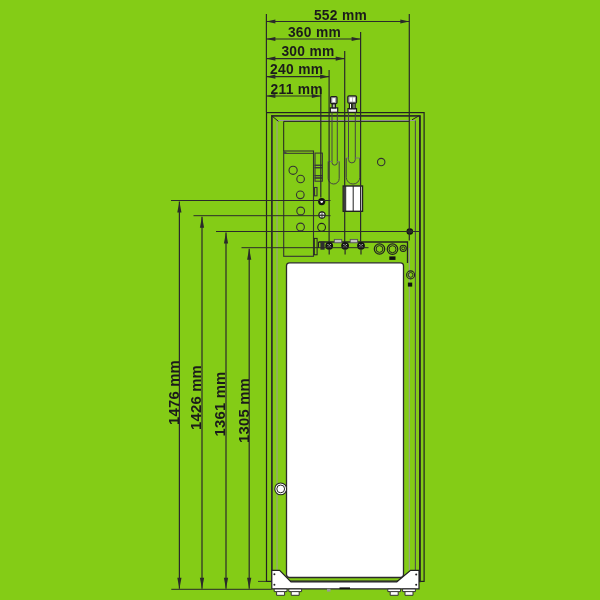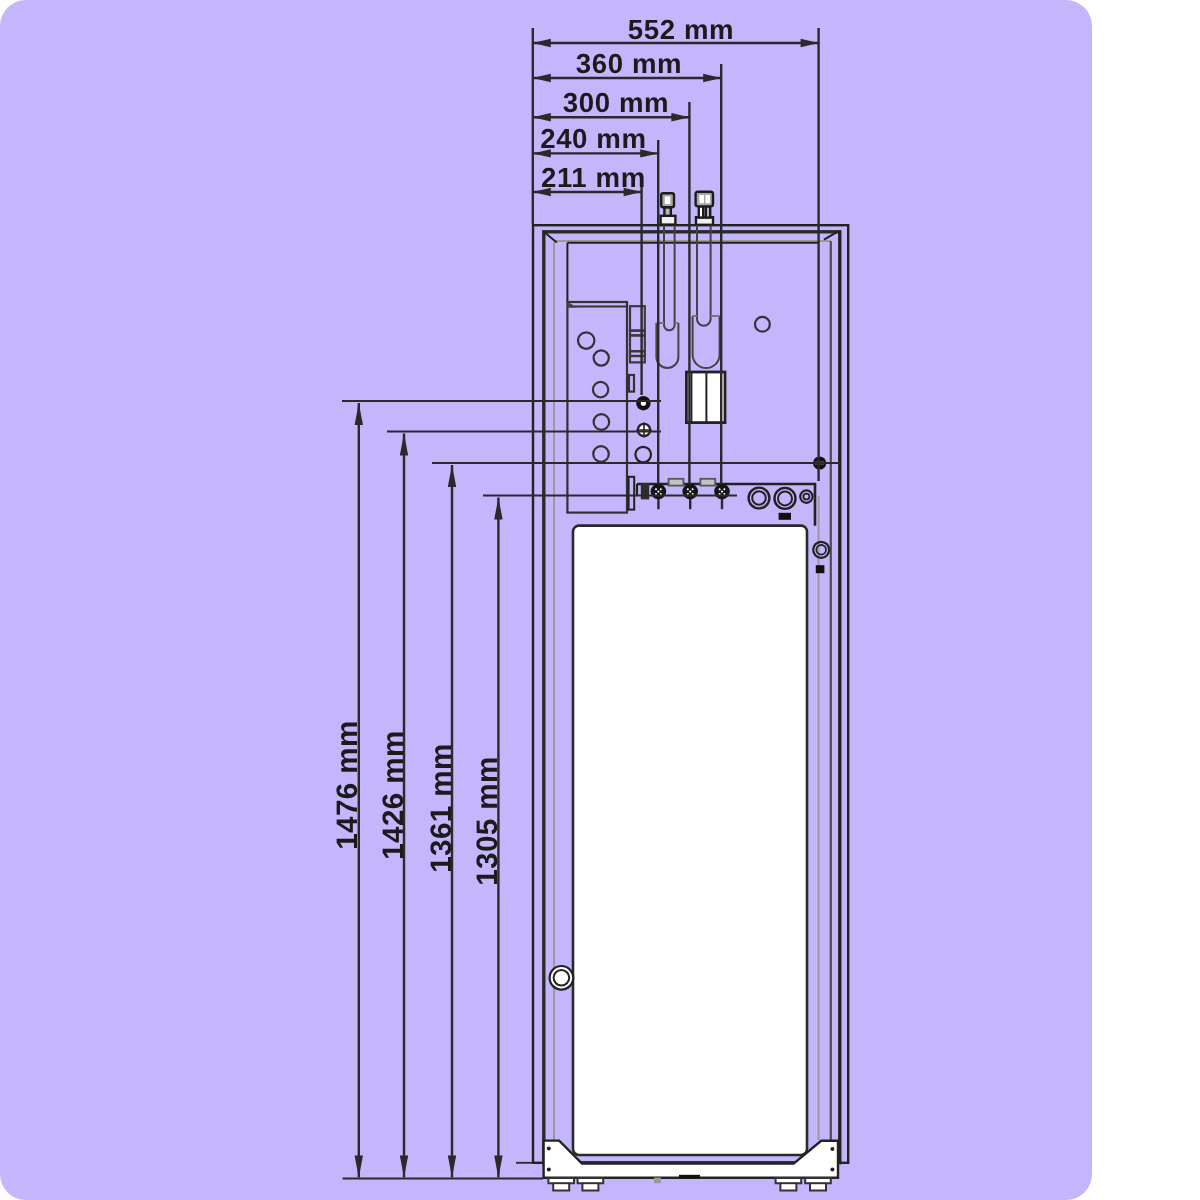--- a/index.html
+++ b/index.html
@@ -1,16 +1,16 @@
 <!DOCTYPE html>
 <html><head>
 <meta charset="utf-8">
 <style>
   html,body{margin:0;padding:0;background:#fff;}
-  #wrap{width:546px;height:600px;position:relative;background:#c4b5fd;border-radius:13px;}
+  #wrap{width:600px;height:600px;position:relative;background:#84cc16;}
   svg{position:absolute;top:0;left:0;}
   text{font-family:"Liberation Sans",sans-serif;font-weight:bold;fill:#1b1b1b;}
 </style>
 </head>
 <body>
 <div id="wrap">
 <svg width="600" height="600" viewBox="0 0 600 600">
 
   <g fill="none" stroke="#222" stroke-width="1.2">
 

